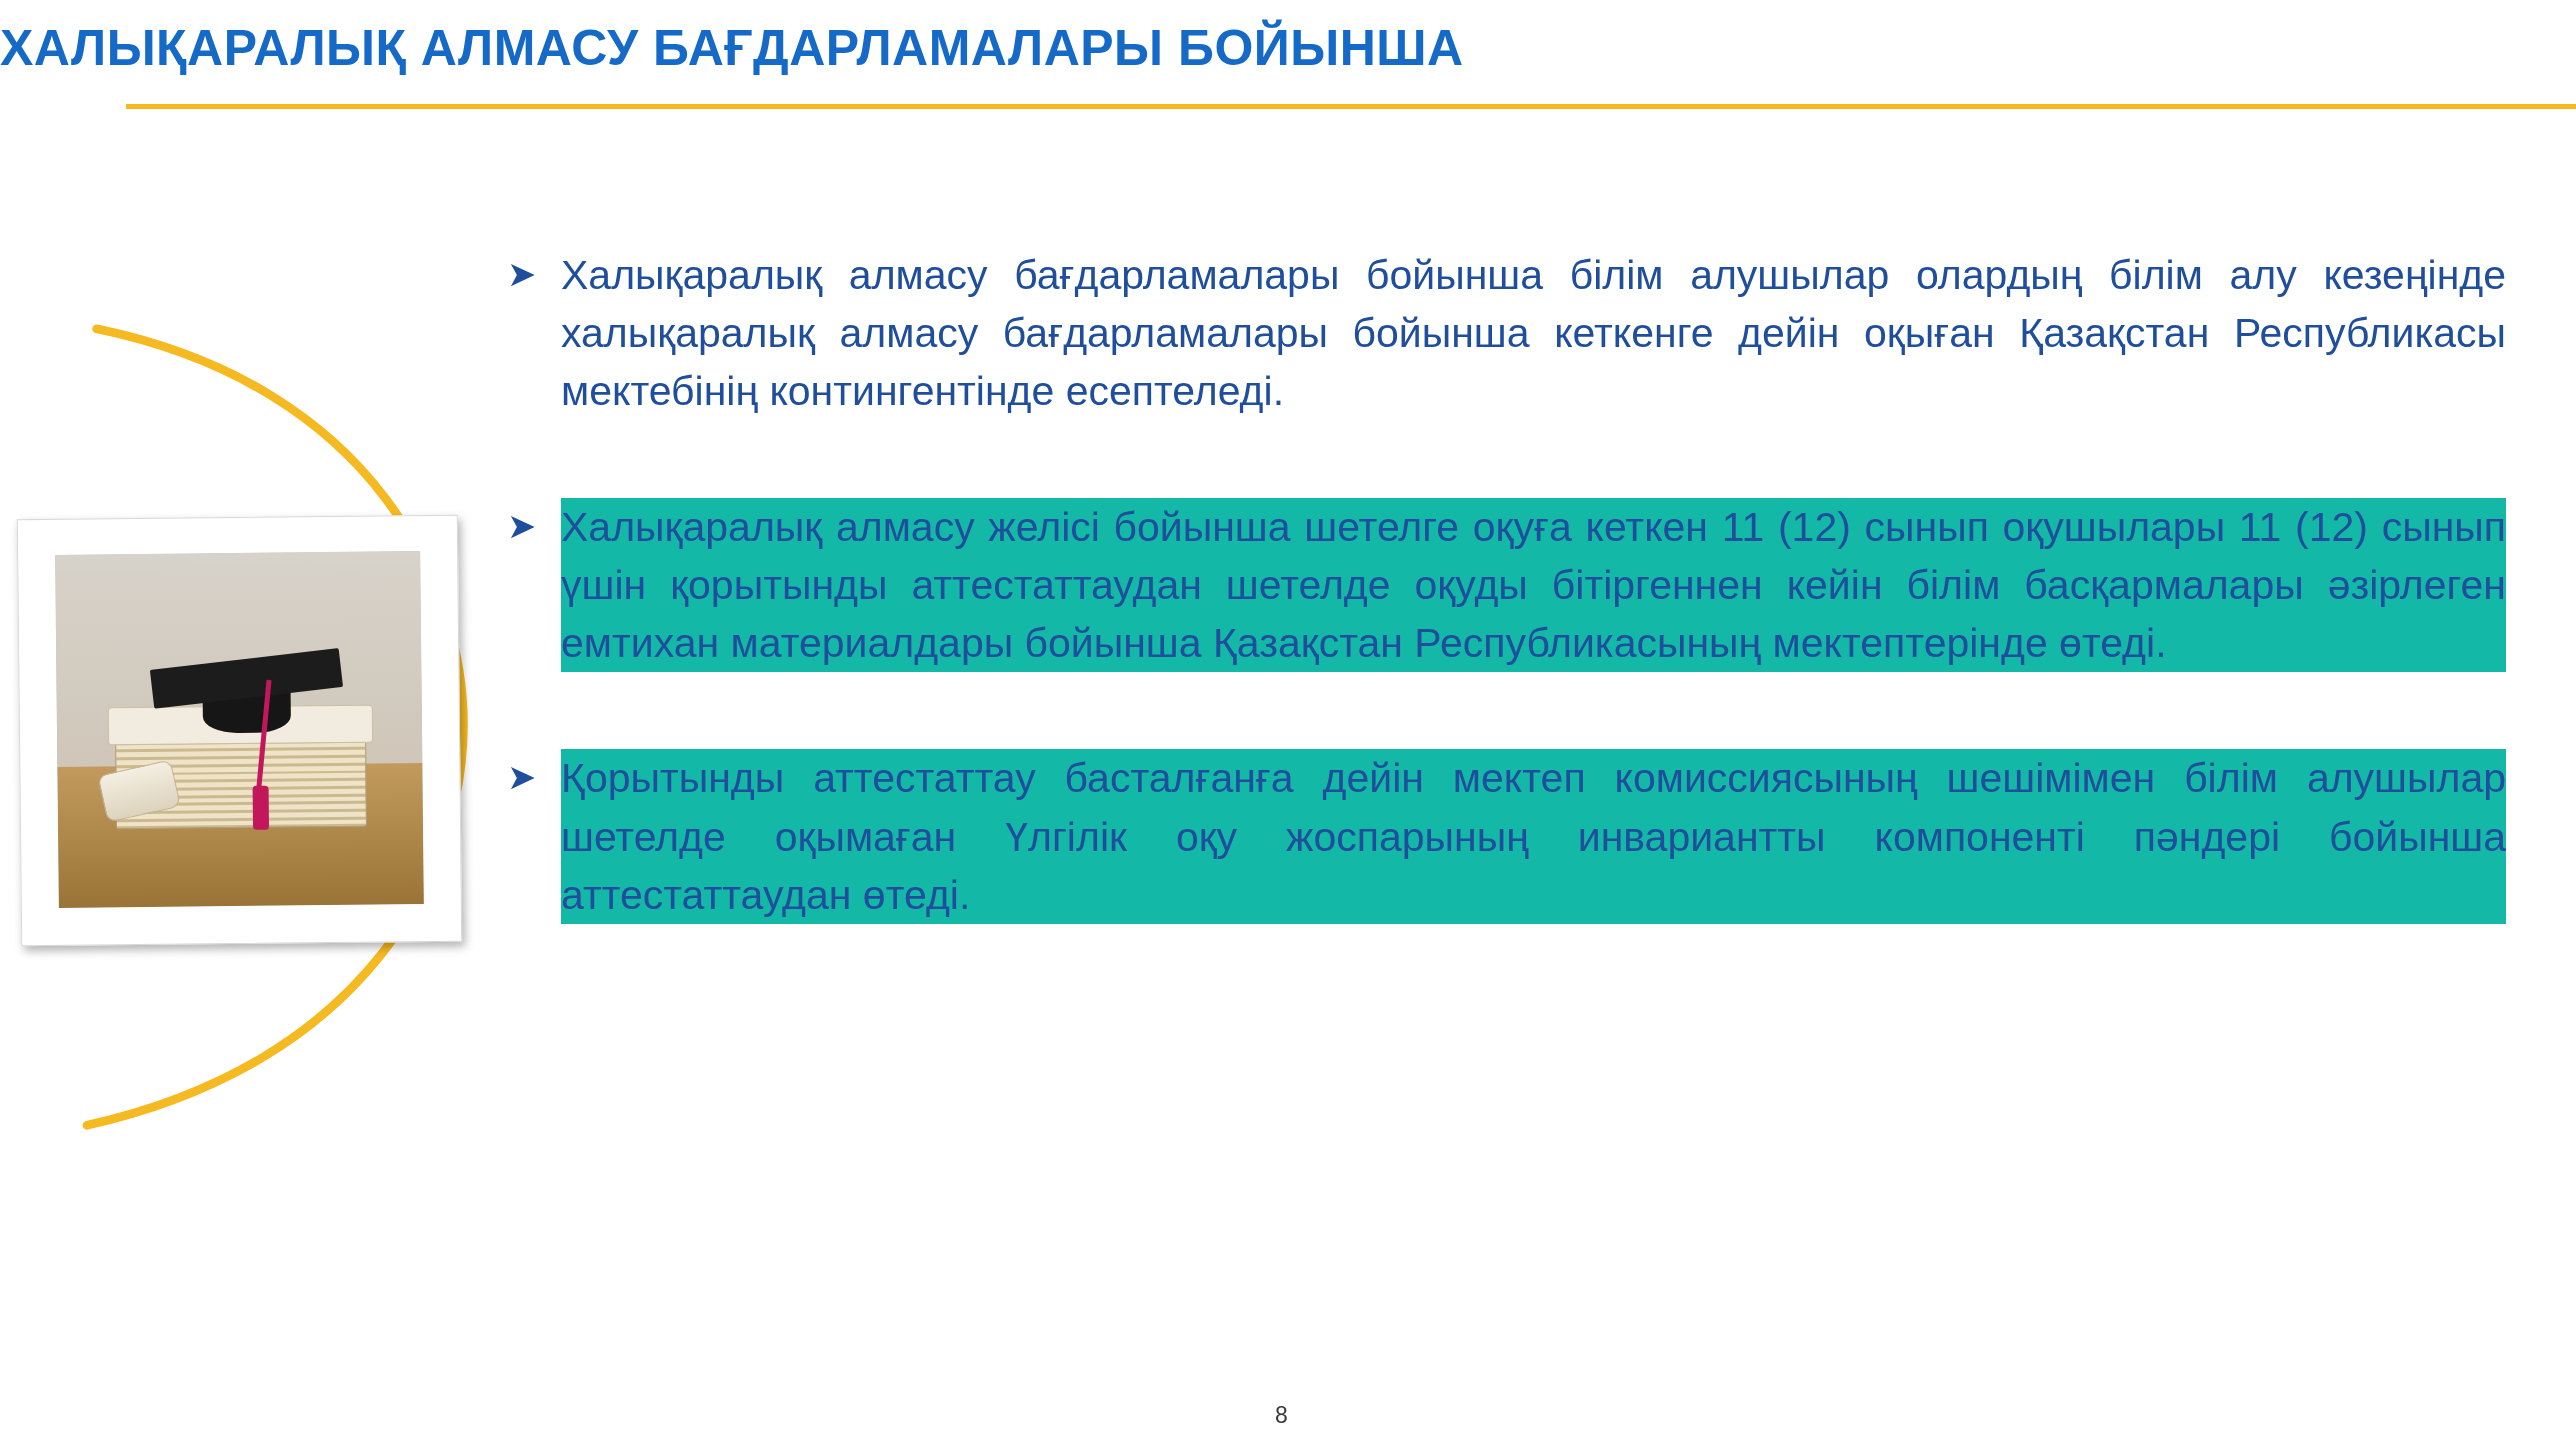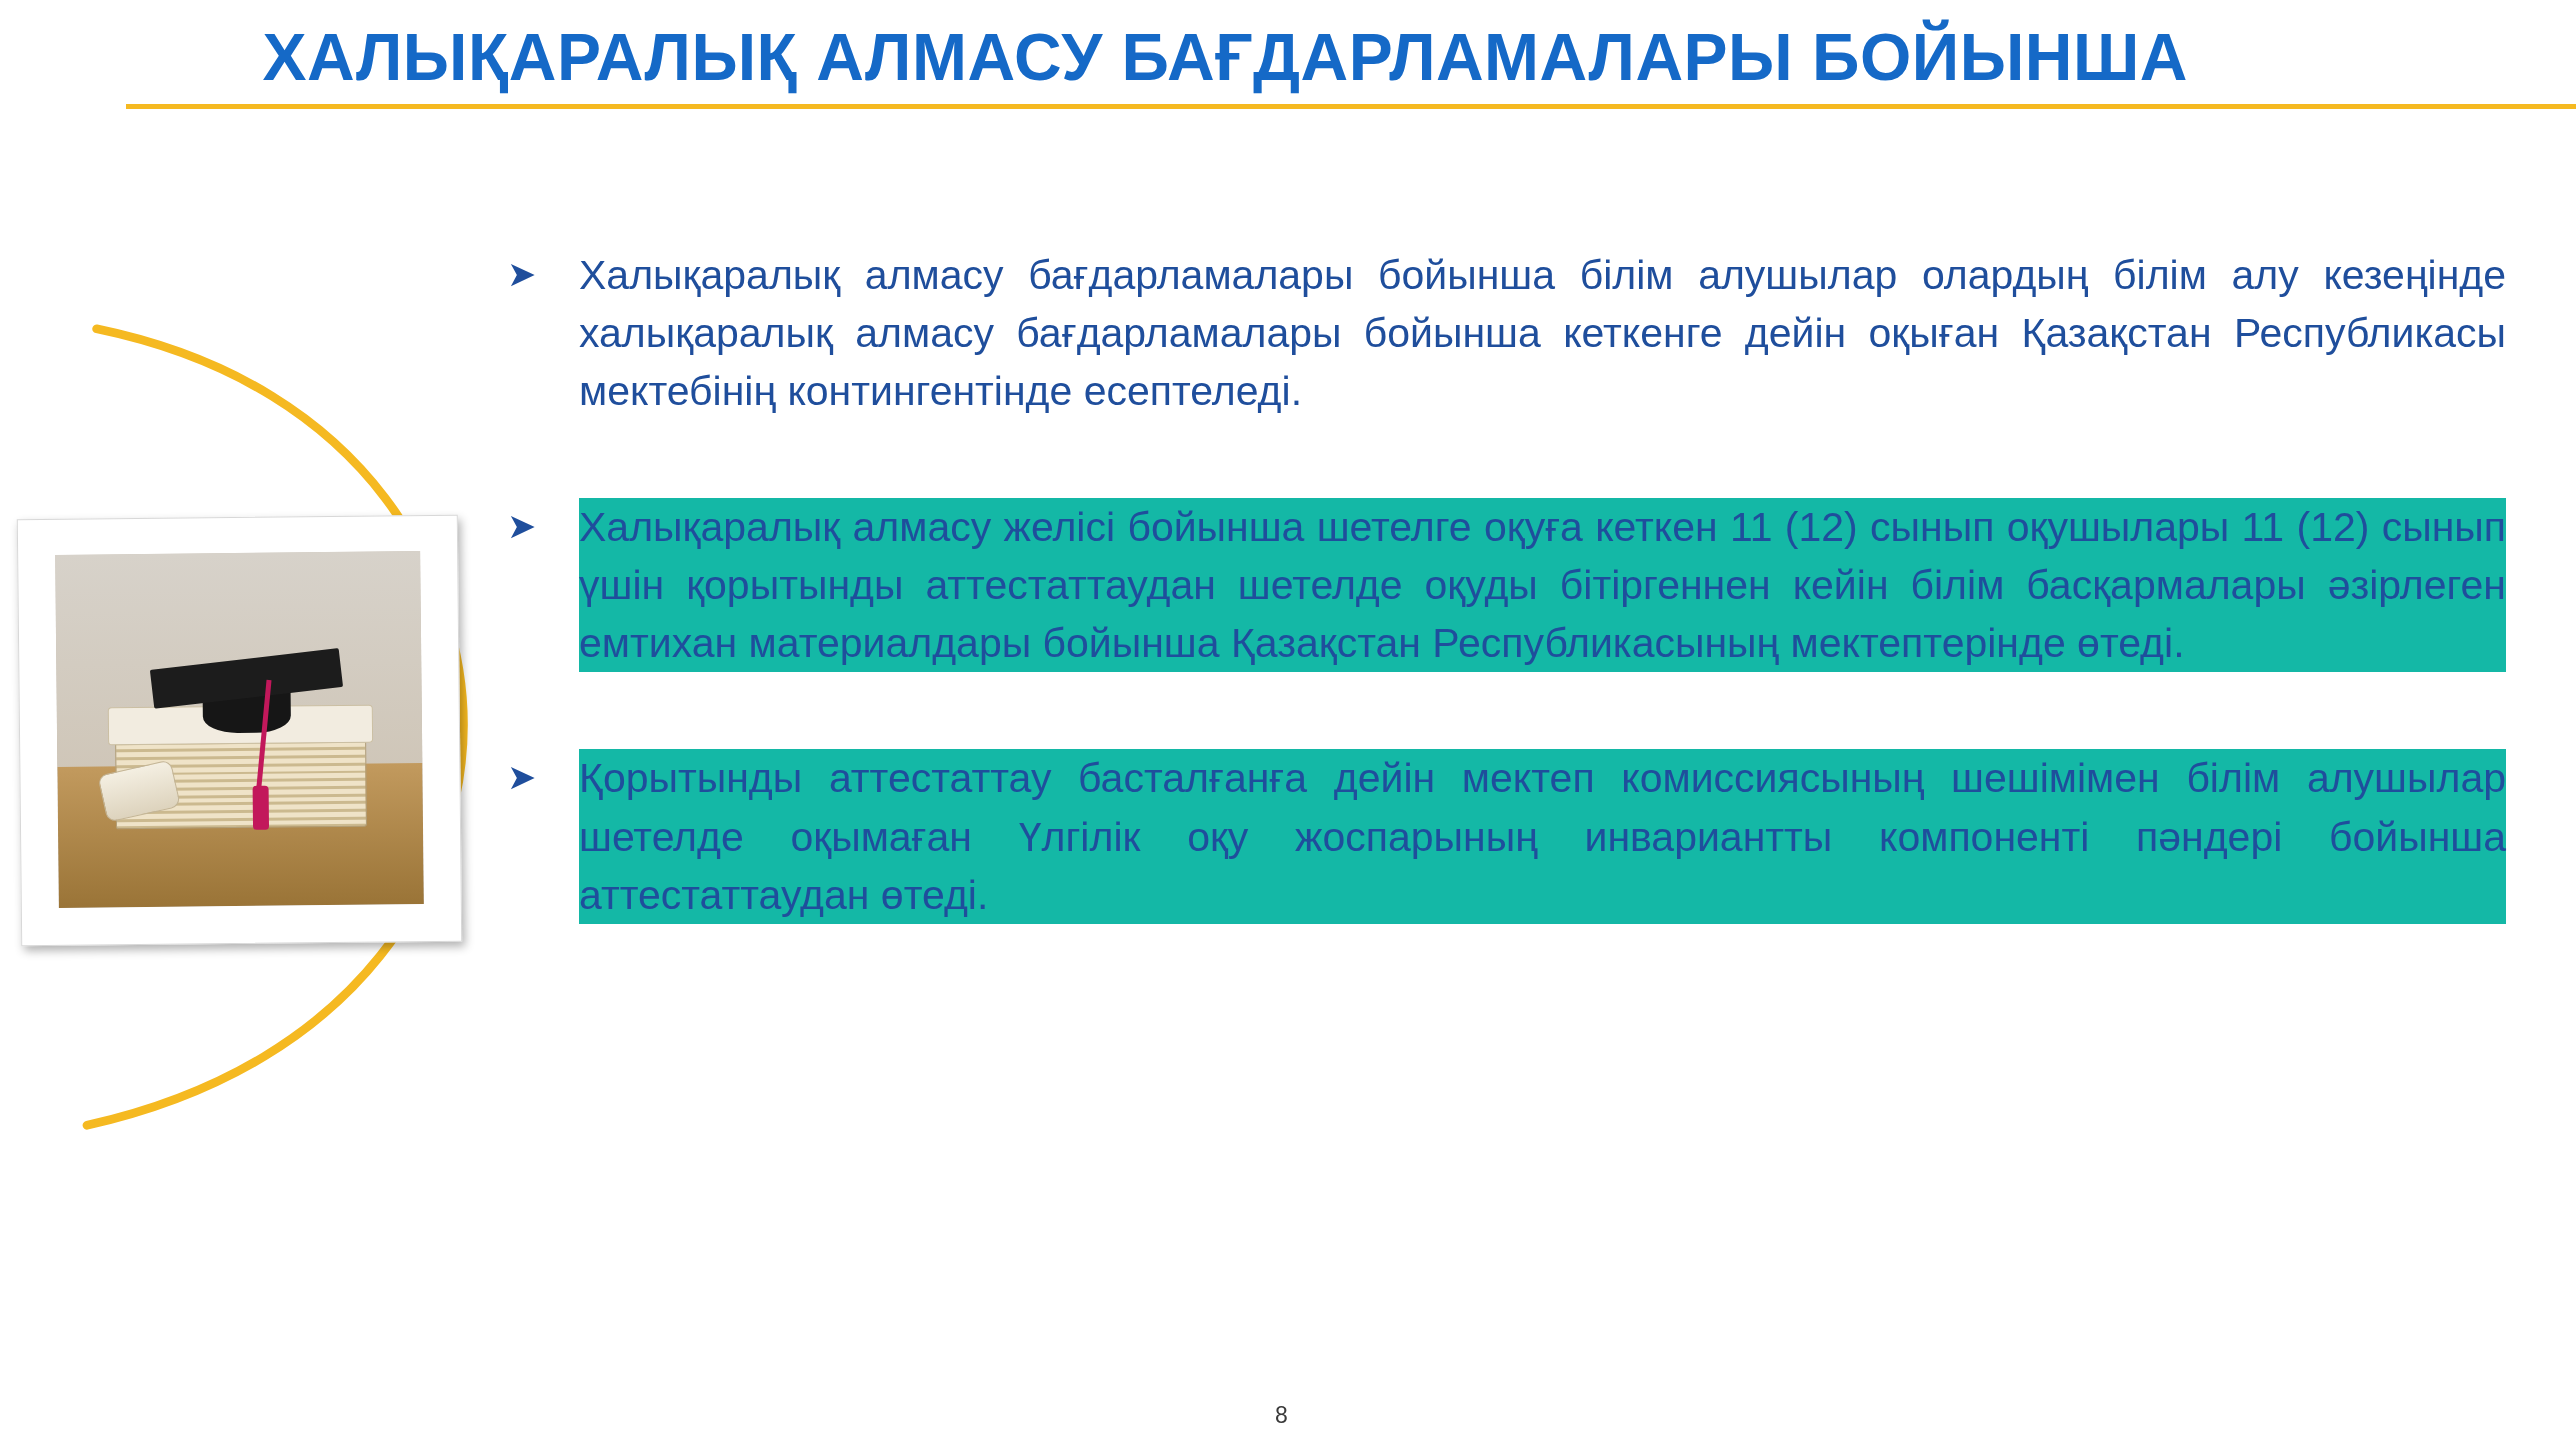--- a/index.html
+++ b/index.html
@@ -14,24 +14,24 @@
     font-family: "Liberation Sans", sans-serif;
     overflow: hidden;
   }
 
   
   .slide-title {
     position: absolute;
     left: 0;
     top: 21px;
     width: 2188px;
-    text-align: right;
+    text-align: left;
     color: #1569C7;
     font-weight: bold;
-    font-size: 66px;
+    font-size: 50px;
     letter-spacing: 0.5px;
     line-height: 1.1;
   }
   .title-rule {
     position: absolute;
     left: 126px;
     top: 104px;
     width: 2453px;
     height: 4.8px;
     background: #F5B921;
@@ -171,21 +171,20 @@
     width: 54px;
     color: #1F4E9C;
     font-size: 35px;
     line-height: 1.62;
   }
   .bullet-text {
     flex: 1 1 auto;
     text-align: justify;
     text-justify: inter-word;
     color: #1F4E9C;
-    margin-left: 18px;
   }
   .bullet-text.highlight {
     background: #14b8a6;
   }
   .gap-after {
     margin-bottom: 77px;
   }
 
   
   .page-number {

